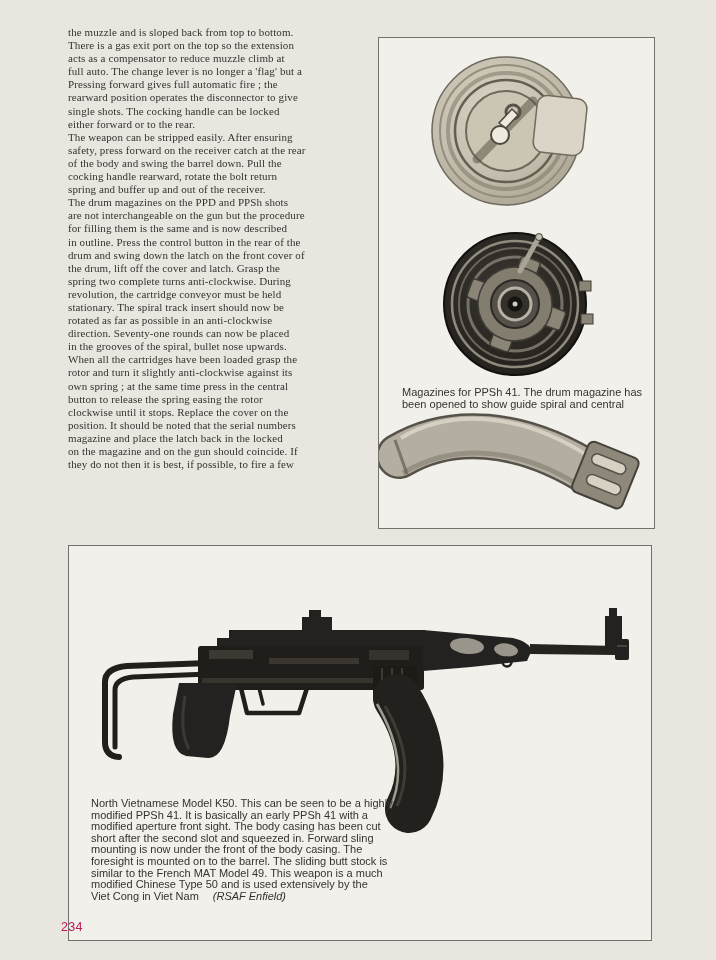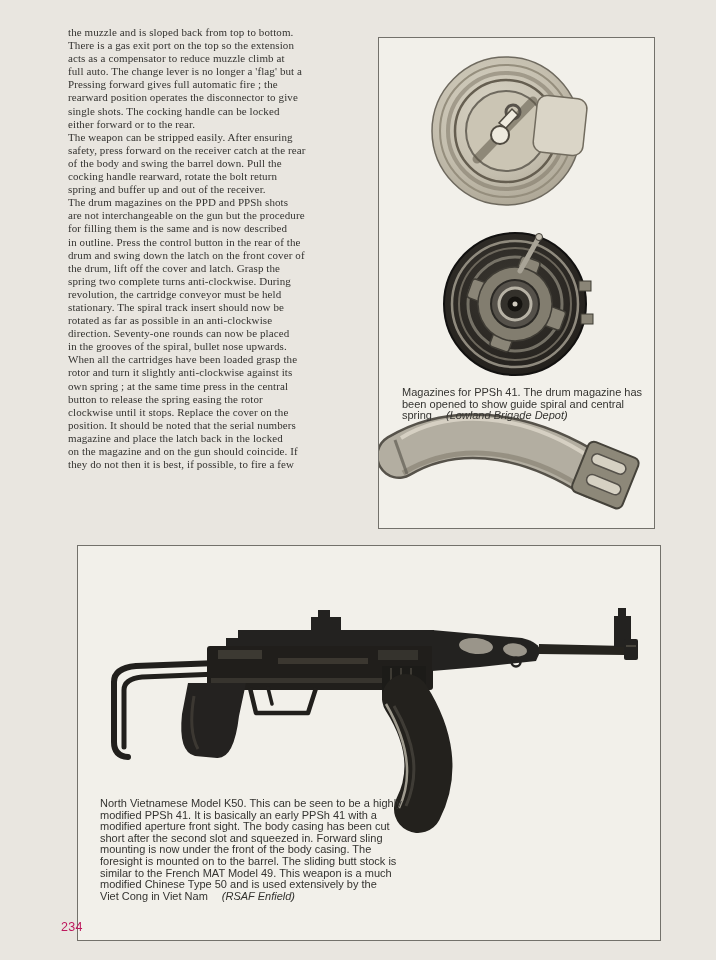--- a/index.html
+++ b/index.html
@@ -11,21 +11,21 @@
   .text-col {
     position:absolute; left:68px; top:26px; width:302px;
     color:#343330; font-size:11px; line-height:13.1px; letter-spacing:0.1px;
   }
   .text-col .line { white-space:nowrap;font-family:Liberation Serif, serif; }
   .fig-box {
     position:absolute; background:#f2f0ea; border:1px solid #73716b;
     box-sizing:border-box;
   }
   #magazines-box { left:378px; top:37px; width:277px; height:492px; }
-  #k50-box { left:77px; top:545px; width:584px; height:396px; }
+  #k50-box { left:68px; top:545px; width:584px; height:396px; }
   .fig-svg { position:absolute; left:0; top:0; }
   .caption {
     position:absolute; color:#343330; font-size:11px; line-height:11.6px;
   }
   #magazines-caption { left:23px; top:349px; width:245px; }
   #k50-caption { left:22px; top:252px; width:345px; }
   .caption .line { white-space:nowrap; }
   .cap-line { white-space:nowrap; }
   .credit { font-style:italic; margin-left:14px; }
   .page-number {
@@ -145,23 +145,20 @@
           <rect x="210" y="441" width="36" height="11" rx="5.5" fill="#d6d1c3" stroke="#55514a" stroke-width="1.5"></rect>
         </g>
       </g>
     </svg>
 
     <div class="caption" id="magazines-caption">
       <div>
           <div class="line">Magazines for PPSh 41. The drum magazine has</div>
           <div class="line">been opened to show guide spiral and central</div>
         </div>
-      <div class="cap-line">
-        <span>spring</span><span class="credit">(Lowland Brigade Depot)</span>
-      </div>
     </div>
   </div>
 
   <div class="fig-box" id="k50-box">
     <svg class="fig-svg" width="582" height="370" viewBox="0 0 582 370">
       <g stroke-linejoin="round">
 
         <path d="M140,117 L58,120 Q36,122 36,136 L36,196 Q36,210 50,211" fill="none" stroke="#211f1c" stroke-width="6" stroke-linecap="round"></path>
         <path d="M140,128 L64,131 Q46,133 46,144 L46,201" fill="none" stroke="#211f1c" stroke-width="5" stroke-linecap="round"></path>
 

